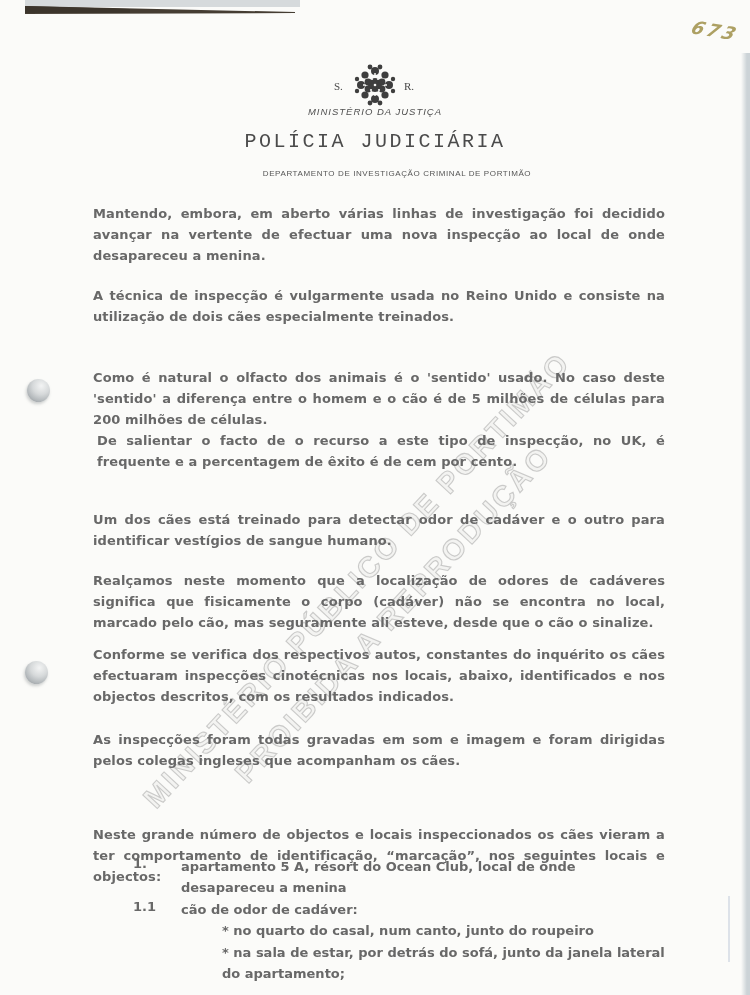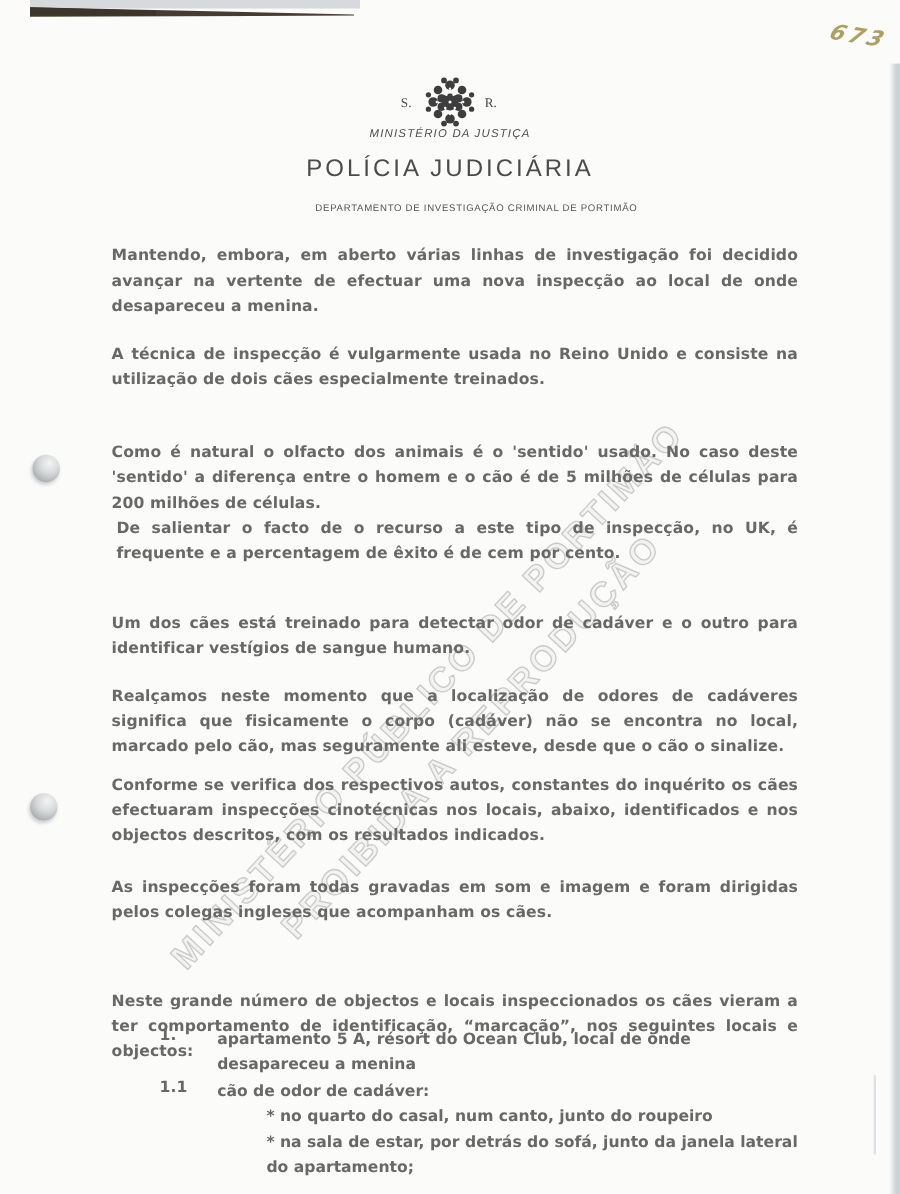--- a/index.html
+++ b/index.html
@@ -15,21 +15,21 @@
       background:radial-gradient(circle at 62% 30%,#f3f4f4 0%,#d6d9da 40%,#b2b7ba 70%,#878d91 100%);
       box-shadow:-1px 2px 3px rgba(120,125,130,.35);}
   .hole.top{left:27px;top:379px;}
   .hole.bottom{left:25px;top:661px;}
   
   .initial{position:absolute;font-family:"Liberation Serif",serif;font-size:11px;color:#4a4a4a;}
   .crest{position:absolute;left:351px;top:62px;width:48px;height:47px;}
   .ministry{position:absolute;left:0;right:0;top:106px;text-align:center;
       font-family:"Liberation Sans",sans-serif;font-size:9.5px;letter-spacing:1px;color:#4f4f4f;font-style:italic;}
   .agency{position:absolute;left:0;right:0;top:130px;text-align:center;
-      font-family:Liberation Sans, sans-serif;font-size:20px;letter-spacing:2.5px;color:#4b4b4b;}
+      font-family:Liberation Mono, monospace;font-size:20px;letter-spacing:2.5px;color:#4b4b4b;}
   .department{position:absolute;left:0;right:0;top:169px;text-align:center;
       font-family:"Liberation Sans",sans-serif;font-size:8px;letter-spacing:.6px;color:#555;margin-left:44px;}
   
   .pagenum{position:absolute;left:692px;top:20px;font-style:italic;font-weight:bold;
       font-size:18px;color:#a0914a;letter-spacing:3px;opacity:.85;
       transform:rotate(9deg) skewX(-14deg);}
   
   .watermark{position:absolute;left:75px;top:532px;width:600px;height:130px;
       transform:rotate(-47deg);display:flex;flex-direction:column;align-items:center;
       justify-content:center;pointer-events:none;}

